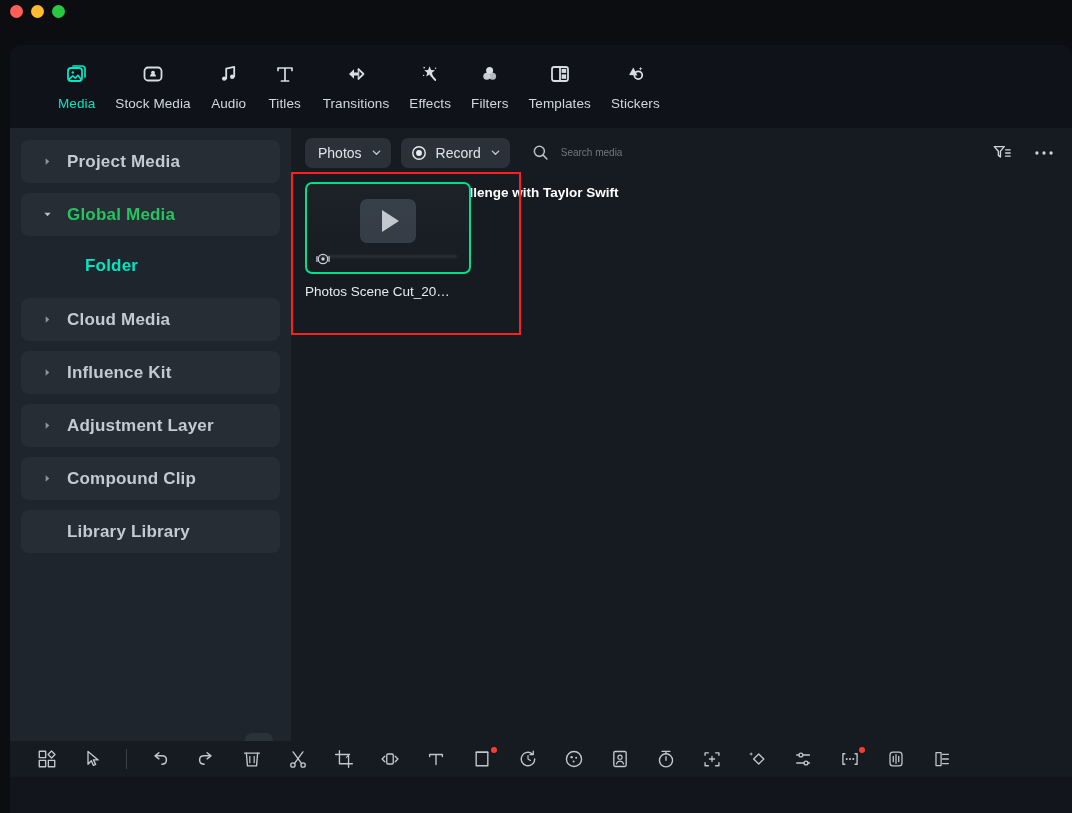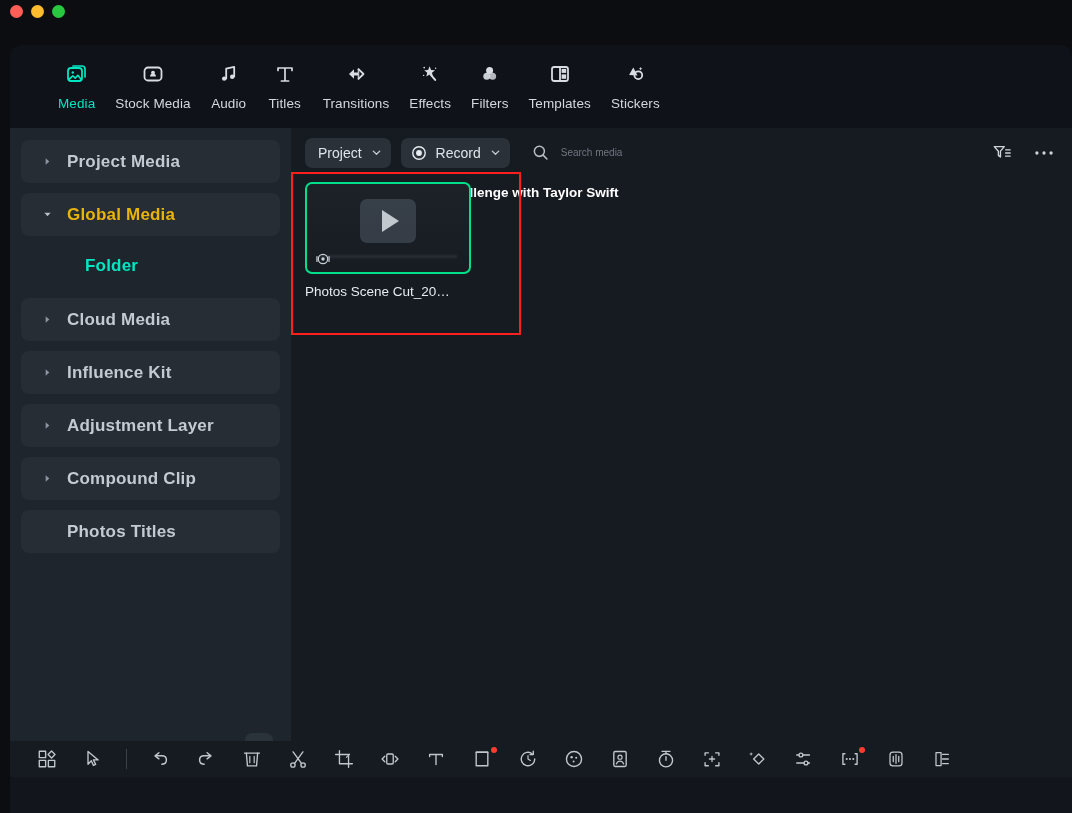--- a/index.html
+++ b/index.html
@@ -92,21 +92,21 @@
     padding-left: 22px;
     cursor: pointer;
   }
   .caret { width: 14px; display: flex; align-items: center; color: #9aa3ad; }
   .caret svg { display: block; }
   .side-label {
     margin-left: 10px;
     font-size: 17px; font-weight: bold;
     color: #c3cad2; letter-spacing: .2px;
   }
-  .side-item.expanded .side-label { color: #eab308; }
+  .side-item.expanded .side-label { color: #22c55e; }
   .side-sub {
     height: 40px;
     margin: 2px 11px 12px 11px;
     display: flex; align-items: center;
     padding-left: 64px;
     cursor: pointer;
   }
   .side-sub .side-label { margin-left: 0; color: #00e6c3; }
   .side-item.nocaret { padding-left: 46px; }
 
@@ -439,21 +439,21 @@
         <div class="side-item">
           <span class="caret">
             <svg width="9" height="9" viewBox="0 0 10 10">
                 <path d="M3 1.5l4 3.5-4 3.5z" fill="#8d96a0"></path>
               </svg>
           </span>
           <span class="side-label">Compound Clip</span>
         </div>
 
         <div class="side-item nocaret">
-          <span class="side-label" style="margin-left:0">Photos Titles</span>
+          <span class="side-label" style="margin-left:0">Library Library</span>
         </div>
 
         <div class="side-bottom">
           <span class="sb-icon">
             <svg width="21" height="21" viewBox="0 0 22 22" fill="none">
               <path d="M2.5 5.5h6l1.6 2.1h9.4v9.9H2.5z" stroke="#b9c1c9" stroke-width="1.5"></path>
               <path d="M13.5 14.2h5M16 11.7v5" stroke="#b9c1c9" stroke-width="1.5"></path>
             </svg>
           </span>
           <span class="sb-icon">
@@ -467,21 +467,21 @@
               <path d="M9 2L4 7l5 5" stroke="#00e0b0" stroke-width="1.9"></path>
             </svg>
           </span>
         </div>
       </div>
 
       <div class="main">
 
         <div class="toolbar">
           <div class="btn">
-            <span>Project</span>
+            <span>Photos</span>
             <span class="chev">
               <svg width="11" height="11" viewBox="0 0 12 12" fill="none">
                   <path d="M2.5 4.5L6 8l3.5-3.5" stroke="#c3cad2" stroke-width="1.5"></path>
                 </svg>
             </span>
           </div>
 
           <div class="btn record">
             <span class="rec-dot">
               <svg width="16" height="16" viewBox="0 0 18 18" fill="none">

